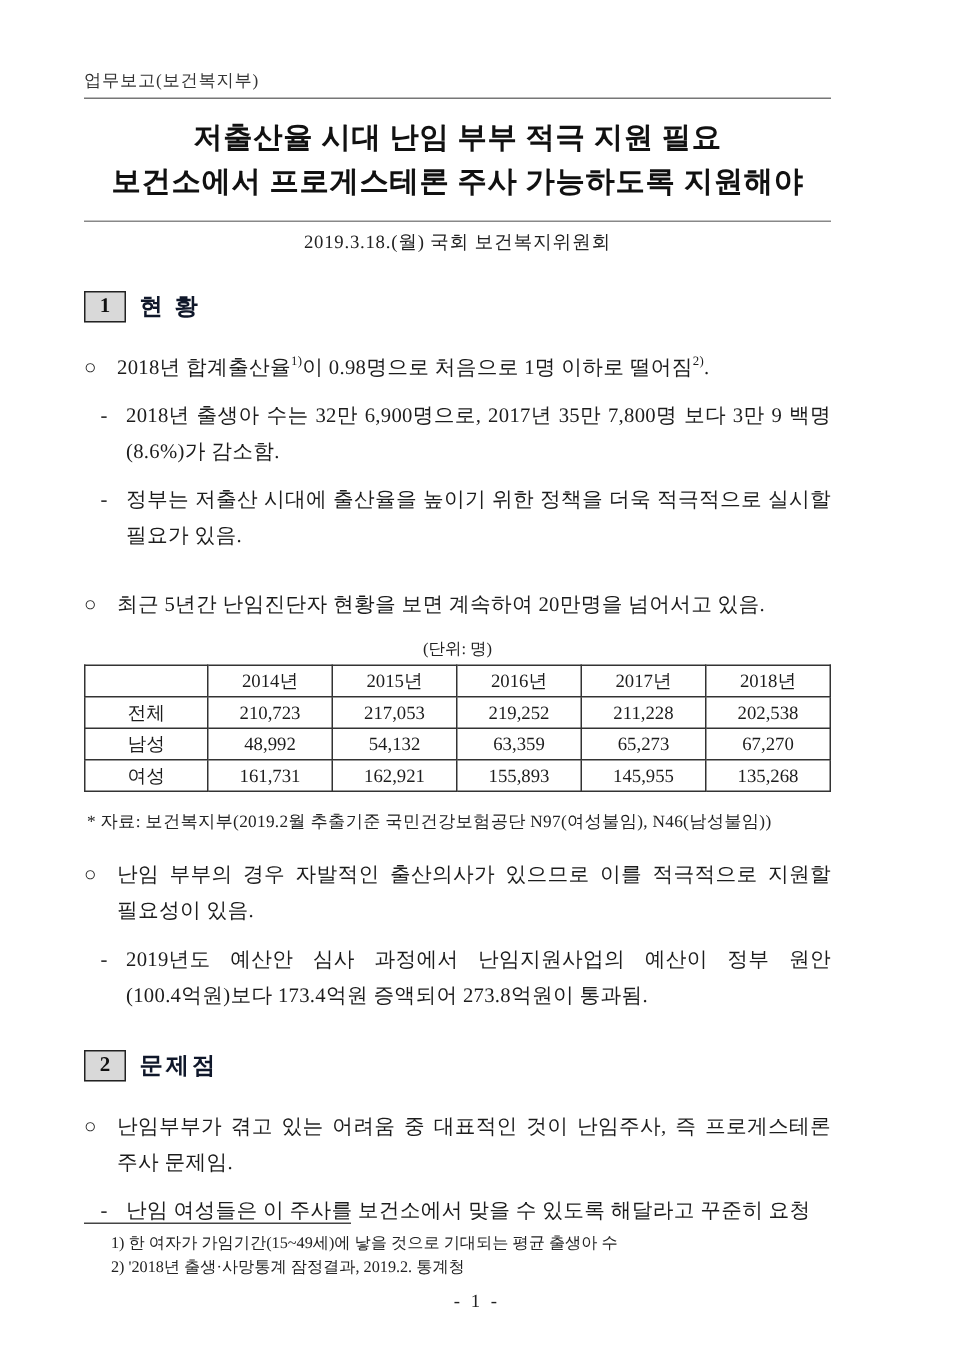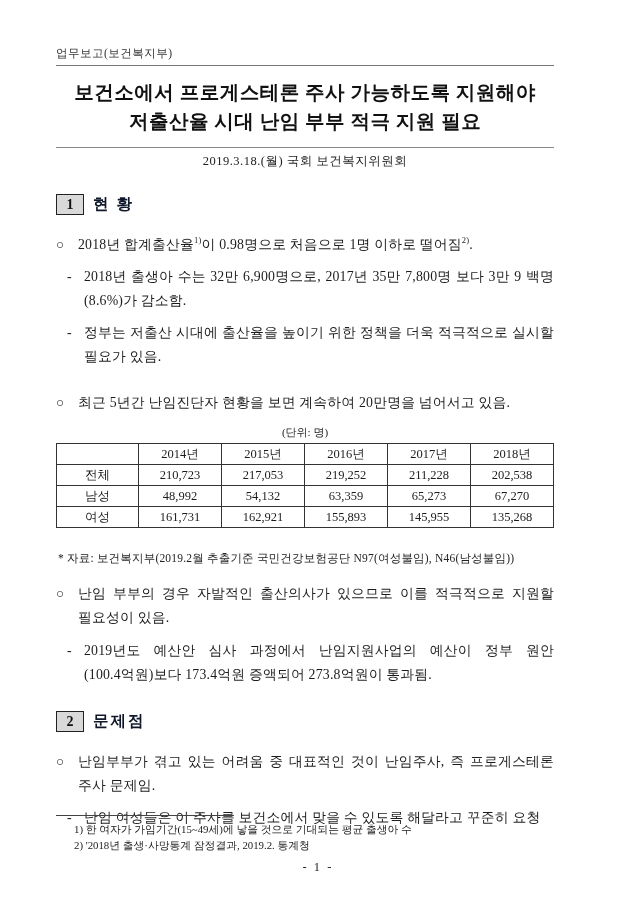--- a/index.html
+++ b/index.html
@@ -47,37 +47,37 @@
   .unit-label{text-align:center;font-size:11px;color:#222;margin-top:10px;}
   table.data{
     border-collapse:collapse;width:100%;margin-top:3px;
     font-size:12.5px;table-layout:fixed;
   }
   table.data th,table.data td{
     border:1.2px solid #333;text-align:center;
     height:20px;padding:0 2px;font-weight:normal;color:#1c1c1c;
   }
   table.data col.c0{width:16.5%;}
-  .source-note{font-size:11.5px;margin-top:23px;color:#222;letter-spacing:0.2px;padding-left:2px;}
+  .source-note{font-size:11.5px;margin-top:12px;color:#222;letter-spacing:0.2px;padding-left:2px;}
   
   .foot-rule{border:none;border-top:1.2px solid #444;width:178px;margin:0;position:absolute;left:56px;top:815px;}
   .footnotes{position:absolute;left:74px;top:822px;font-size:10.8px;line-height:1.45;color:#222;}
   .page-number{position:absolute;left:0;width:636px;top:860px;text-align:center;font-size:12.5px;color:#222;letter-spacing:2px;}
 </style>
 </head>
 <body>
 
 <div class="page">
 
   <div class="hdr-label">업무보고(보건복지부)</div>
   <hr class="hdr-rule">
 
   <div class="title">
+    <div>저출산율 시대 난임 부부 적극 지원 필요</div>
     <div>보건소에서 프로게스테론 주사 가능하도록 지원해야</div>
-    <div>저출산율 시대 난임 부부 적극 지원 필요</div>
   </div>
   <hr class="title-rule">
   <div class="date-line">2019.3.18.(월) 국회 보건복지위원회</div>
 
   <div class="sec-heading">
     <span class="sec-numbox">1</span>
     <span class="sec-title">현 황</span>
   </div>
 
   <div class="bullets">

